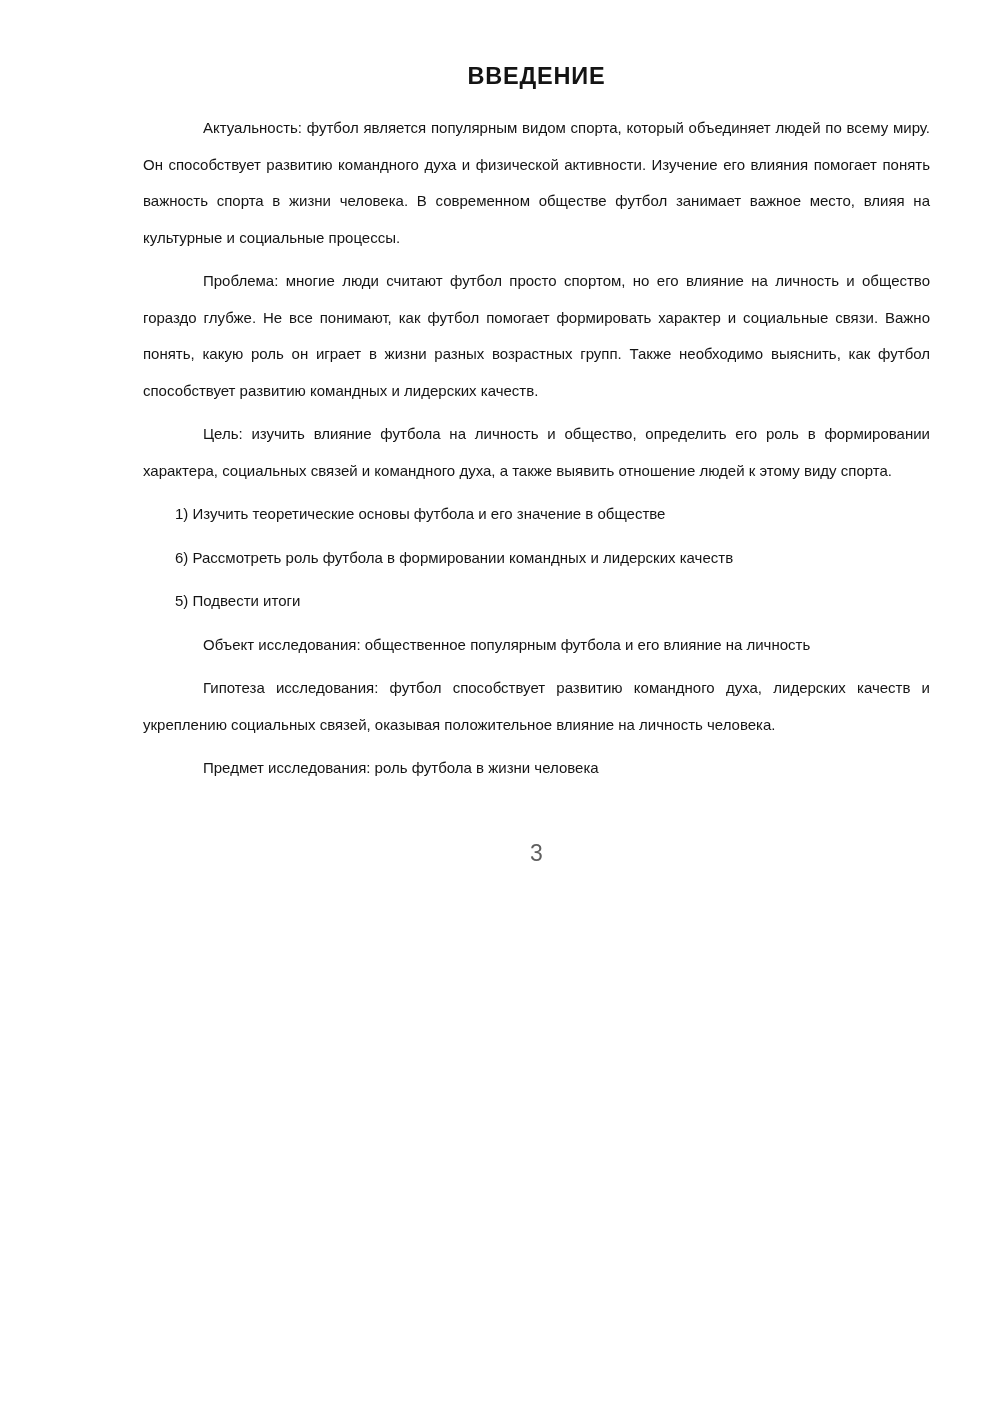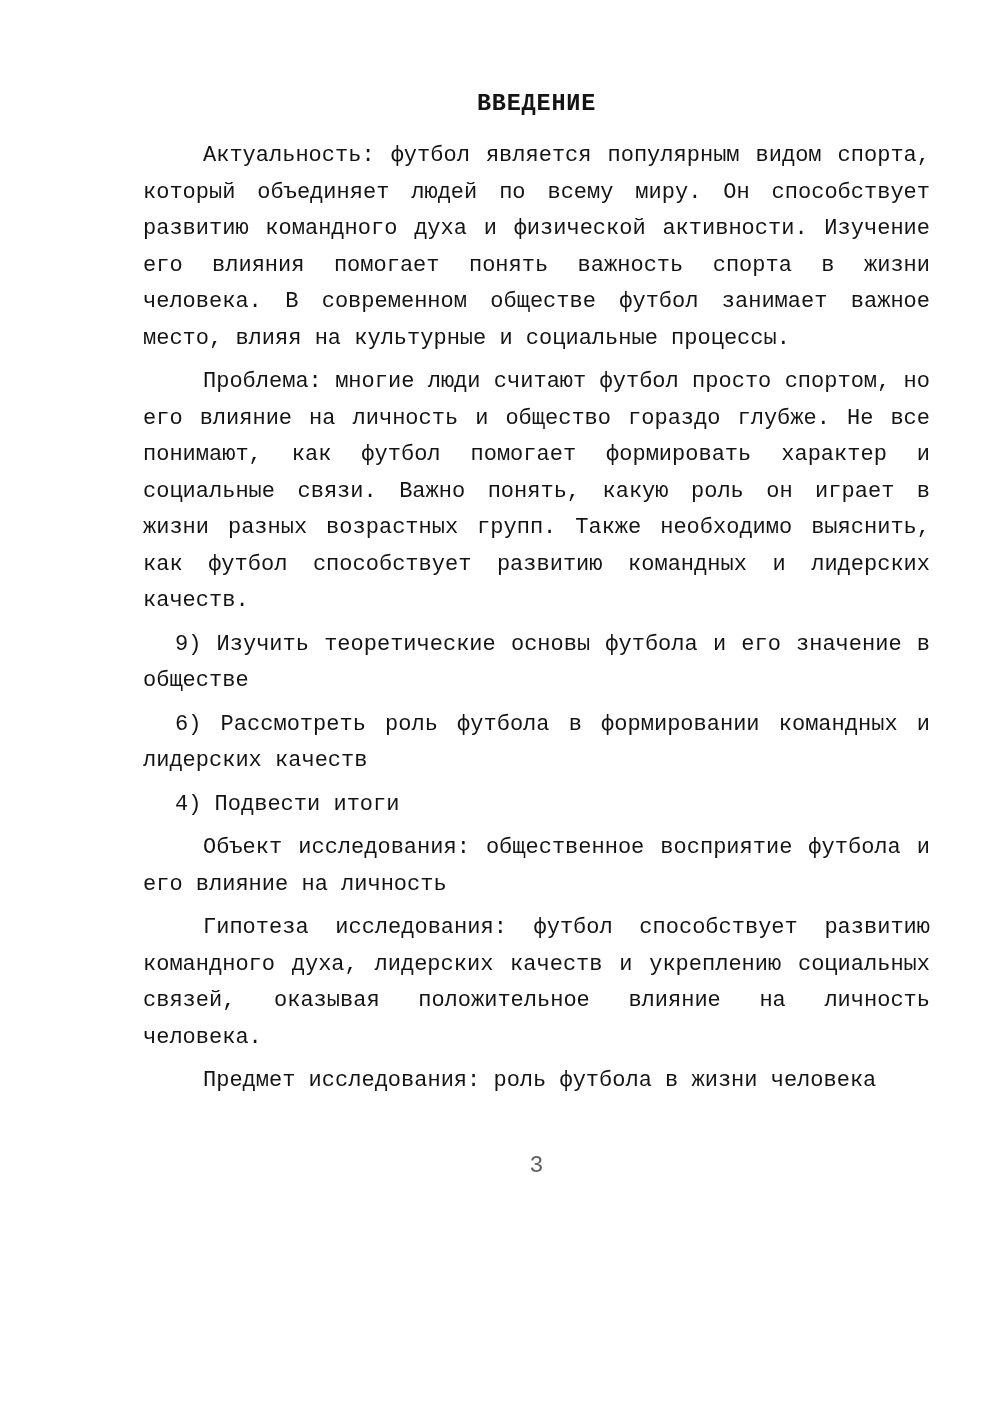--- a/index.html
+++ b/index.html
@@ -6,36 +6,36 @@
     margin: 0;
     padding: 0;
     background: #ffffff;
   }
   .page {
     position: relative;
     box-sizing: border-box;
     width: 1000px;
     height: 1414px;
     background: #ffffff;
-    padding: 84px 70px 0 143px;
-    font-family: Liberation Mono, monospace;
+    padding: 56px 70px 0 143px;
+    font-family: Liberation Sans, sans-serif;
     color: #141414;
     overflow: hidden;
   }
   .doc-title {
     margin: 0 0 14px 0;
     font-size: 23.5px;
     line-height: 40px;
     font-weight: bold;
     text-align: center;
     letter-spacing: 0.8px;
   }
   .para {
     margin: 0 0 7px 0;
-    font-size: 22px;
+    font-size: 15px;
     line-height: 36.5px;
     text-align: justify;
     text-indent: 60px;
   }
   .list-item {
     text-indent: 32px;
   }
   .page-number {
     margin-top: 52px;
     font-size: 23px;
@@ -48,31 +48,32 @@
 <body>
 
 <div class="page">
 
   <h1 class="doc-title">ВВЕДЕНИЕ</h1>
 
   <p class="para">Актуальность: футбол является популярным видом спорта, который объединяет людей по всему миру. Он способствует развитию командного духа и физической активности. Изучение его влияния помогает понять важность спорта в жизни человека. В современном обществе футбол занимает важное место, влияя на культурные и социальные процессы.</p>
 
   <p class="para">Проблема: многие люди считают футбол просто спортом, но его влияние на личность и общество гораздо глубже. Не все понимают, как футбол помогает формировать характер и социальные связи. Важно понять, какую роль он играет в жизни разных возрастных групп. Также необходимо выяснить, как футбол способствует развитию командных и лидерских качеств.</p>
 
+  <p class="para">Цель: изучить влияние футбола на личность и общество, определить его роль в формировании характера, социальных связей и командного духа, а также выявить отношение людей к этому виду спорта.</p>
 
 
-  <p class="para list-item">9) Изучить теоретические основы футбола и его значение в обществе</p>
+  <p class="para list-item">1) Изучить теоретические основы футбола и его значение в обществе</p>
 
 
   <p class="para list-item">6) Рассмотреть роль футбола в формировании командных и лидерских качеств</p>
 
 
-  <p class="para list-item">4) Подвести итоги</p>
+  <p class="para list-item">5) Подвести итоги</p>
 
-  <p class="para">Объект исследования: общественное восприятие футбола и его влияние на личность</p>
+  <p class="para">Объект исследования: общественное популярным футбола и его влияние на личность</p>
 
   <p class="para">Гипотеза исследования: футбол способствует развитию командного духа, лидерских качеств и укреплению социальных связей, оказывая положительное влияние на личность человека.</p>
 
   <p class="para">Предмет исследования: роль футбола в жизни человека</p>
 
   <div class="page-number">3</div>
 
 </div>
 
 </body></html>

